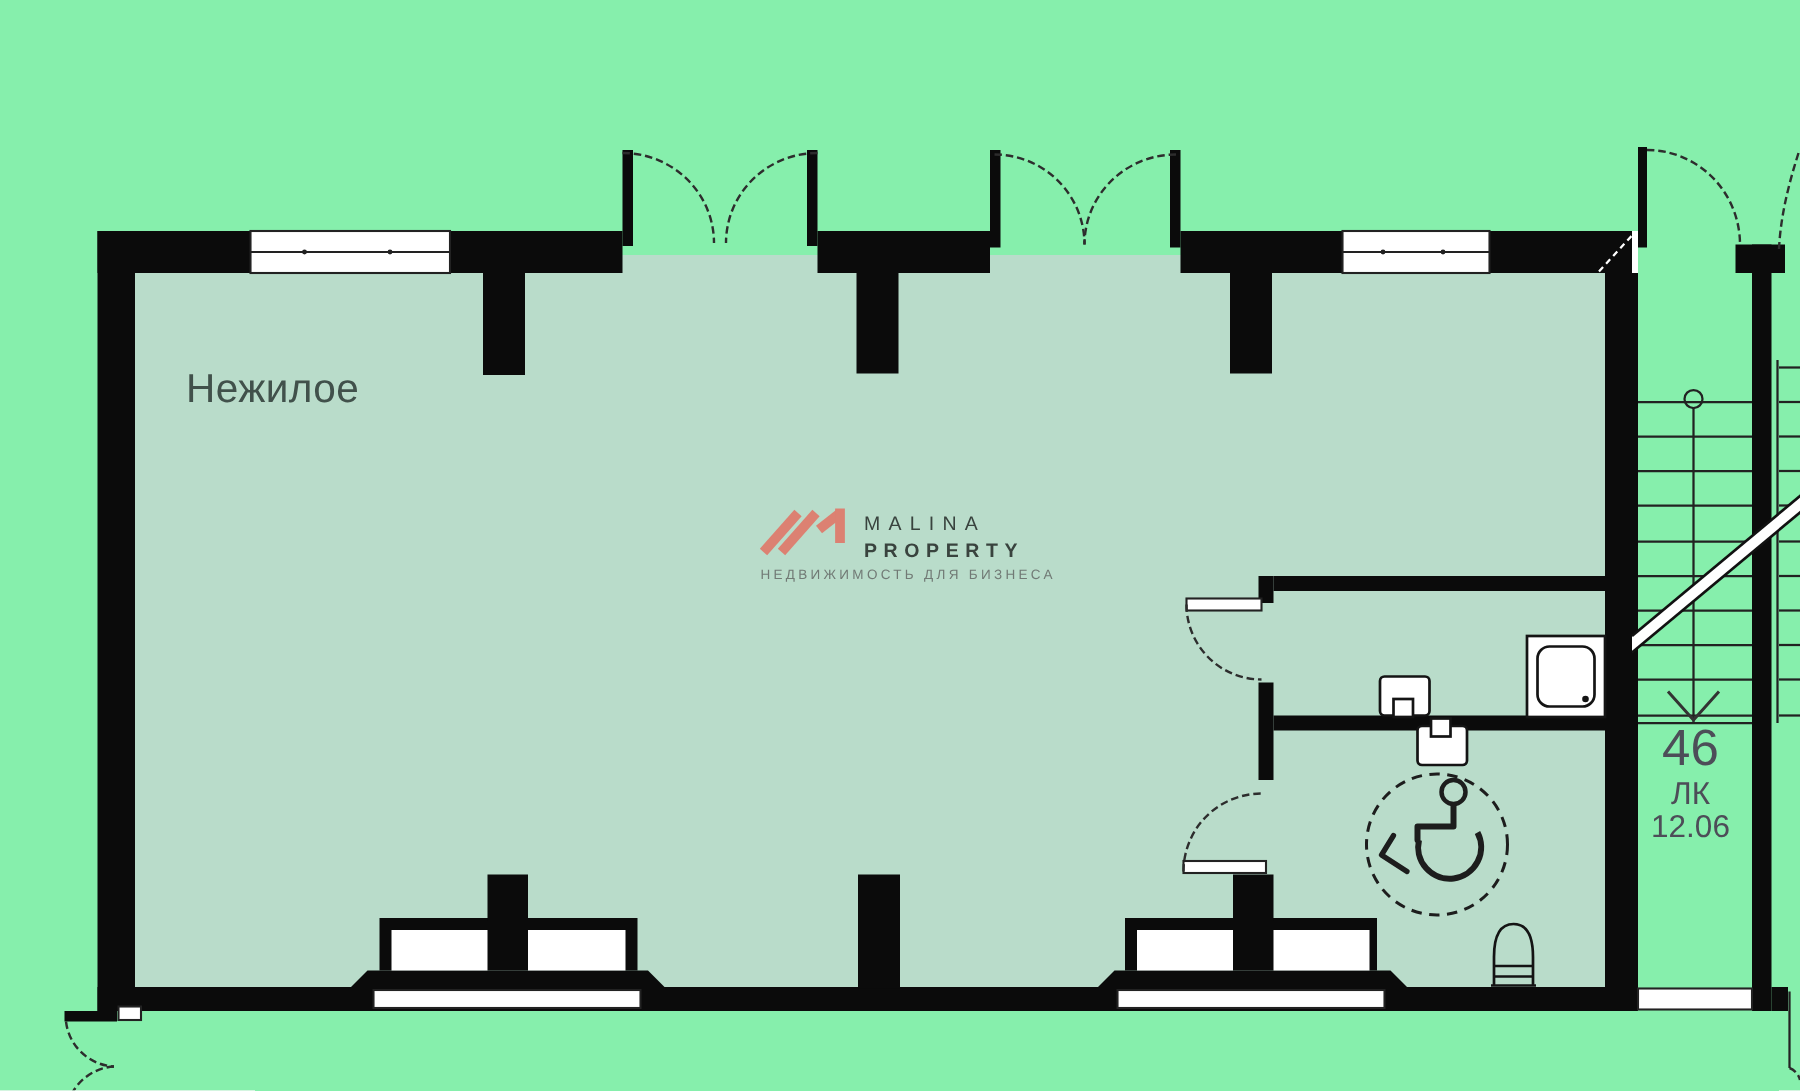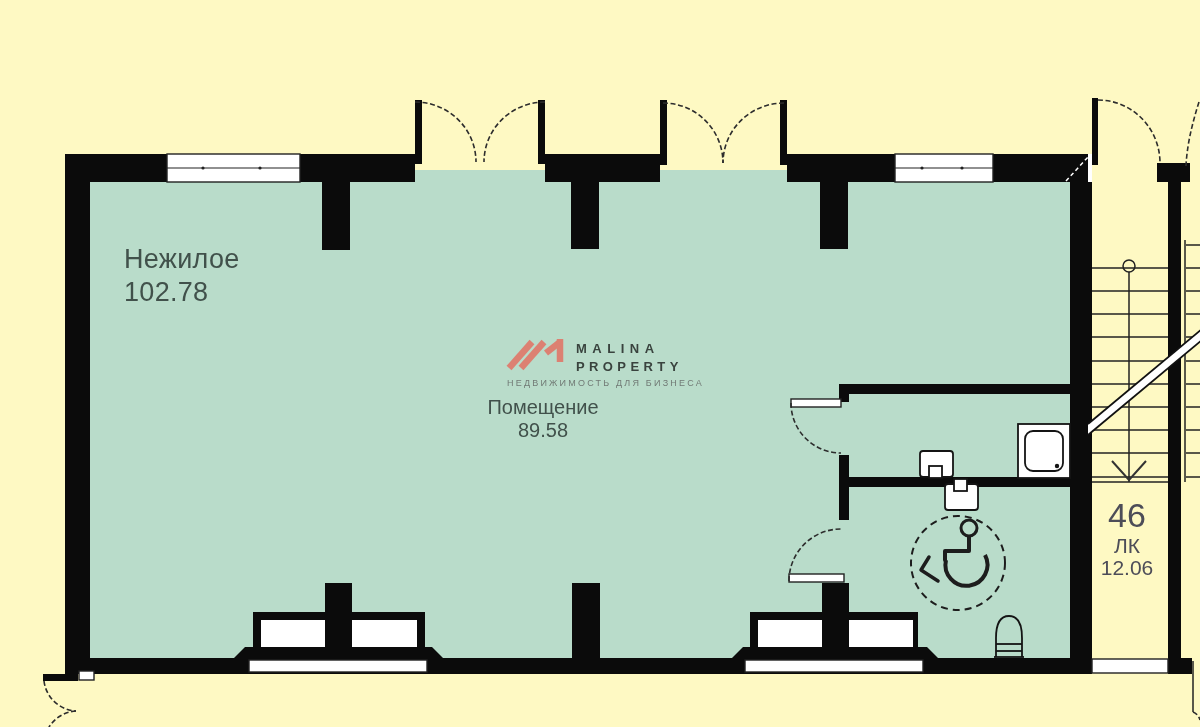--- a/index.html
+++ b/index.html
@@ -1,16 +1,16 @@
 <!DOCTYPE html>
 <html style="--room-fill: #b9dcca; --wall: #0b0b0b; --line: #222222; --label-text: #41514b; --stair-text: #4d4d58; --logo-accent: #dc8172; --logo-text: #39433e; --logo-tagline: #717a75;"><head>
 <meta charset="utf-8">
 <style>
   html,body{margin:0;padding:0;background:#ffffff;}
-  .canvas{position:relative;width:1200px;height:727px;background:#fef9c3;overflow:hidden;
+  .canvas{position:relative;width:1200px;height:727px;background:#86efac;overflow:hidden;
           font-family:"Liberation Sans", sans-serif;}
   .canvas svg{position:absolute;left:0;top:0;}
   
   .room{fill:var(--room-fill,#b9dcca);}
   .wall{fill:var(--wall,#0b0b0b);}
   .cut{fill:#ffffff;}
   .cutb{fill:#ffffff;stroke:var(--line,#222);stroke-width:1.4;}
   .ln{stroke:var(--line,#222);stroke-width:1.5;fill:none;}
   .thin{stroke:var(--line,#222);stroke-width:1.2;fill:none;}
   .arc{stroke:#2d2d2d;stroke-width:1.6;fill:none;stroke-dasharray:5 2.6;}
@@ -18,27 +18,27 @@
   .fixn{fill:none;stroke:#141414;stroke-width:1.8;}
   .wc{stroke:#1d1d1d;fill:none;}
   .mitre{stroke:#ffffff;stroke-width:1.5;stroke-dasharray:4 3;fill:none;}
   
   .lbl{position:absolute;color:var(--label-text,#41514b);}
   .unit-label{left:124px;top:243px;font-size:27px;line-height:33px;letter-spacing:.3px;}
   .hall-label{left:463px;top:396px;width:160px;text-align:center;font-size:20px;line-height:23px;}
   .pui-label{left:845px;top:401px;width:88px;text-align:center;font-size:22px;line-height:24px;}
   .su-label{left:845px;top:488px;width:88px;text-align:center;font-size:22px;line-height:26px;}
   .stair-label{left:1090px;top:481px;width:74px;text-align:center;color:var(--stair-text,#4d4d58);}
-  .stair-label .num{font-size:34px;line-height:37px;margin-top:16px;}
+  .stair-label .num{font-size:34px;line-height:37px;}
   .stair-label .nm{font-size:21px;line-height:23px;}
   .stair-label .ar{font-size:21px;line-height:22px;}
   
   .logo{position:absolute;left:505px;top:338px;width:210px;height:52px;}
   .logo .mark{position:absolute;left:0;top:0;}
-  .logo .l1{position:absolute;left:71px;top:3px;font-size:13px;font-weight:bold;
+  .logo .l1{position:absolute;left:71px;top:3px;font-size:13px;font-weight:normal;
             letter-spacing:5.5px;color:var(--logo-text,#39433e);white-space:nowrap;}
   .logo .l2{position:absolute;left:71px;top:21px;font-size:13px;font-weight:bold;
             letter-spacing:4.4px;color:var(--logo-text,#39433e);white-space:nowrap;}
   .logo .tg{position:absolute;left:2px;top:40px;font-size:9px;letter-spacing:2.2px;
             color:var(--logo-tagline,#717a75);white-space:nowrap;text-align:center;}
 </style>
 </head>
 <body>
 
 <div class="canvas">
@@ -209,27 +209,22 @@
       <circle class="wc" cx="958" cy="563" r="47" stroke-width="2" stroke-dasharray="7 5"></circle>
       <circle class="wc" cx="969" cy="528" r="8" stroke-width="3"></circle>
       <path class="wc" d="M 969,537 L 969,551 L 945,551 L 945,560" stroke-width="4" stroke-linecap="round" stroke-linejoin="round"></path>
       <path class="wc" d="M 946,560 A 21 21 0 1 0 985,555" stroke-width="4"></path>
       <path class="wc" d="M 929,557 L 921,570 L 938,581" stroke-width="3.5" stroke-linecap="round" stroke-linejoin="round"></path>
     </g>
   </svg>
 
   <div class="lbl unit-label">
     <div>Нежилое</div>
-    <div>102.78</div>
   </div>
 
-  <div class="lbl hall-label">
-    <div>Помещение</div>
-    <div>89.58</div>
-  </div>
 
 
 
   <div class="lbl stair-label">
     <div class="num">46</div>
     <div class="nm">ЛК</div>
     <div class="ar">12.06</div>
   </div>
 
   <div class="logo">

